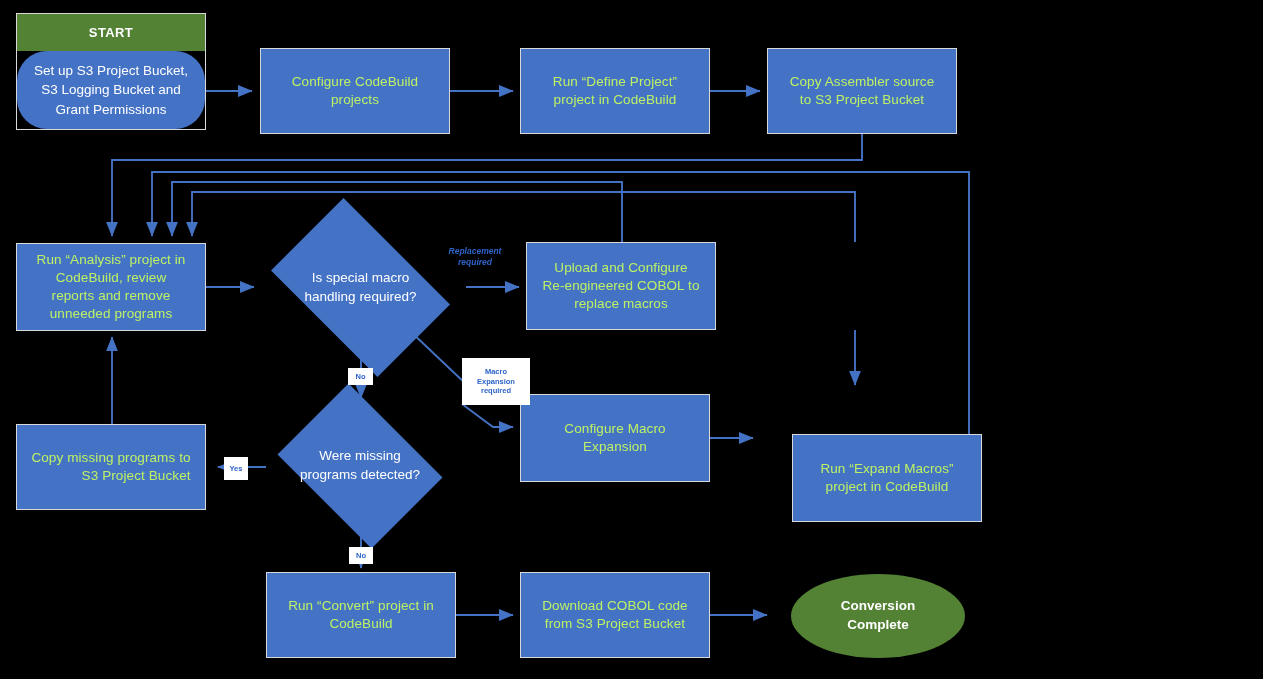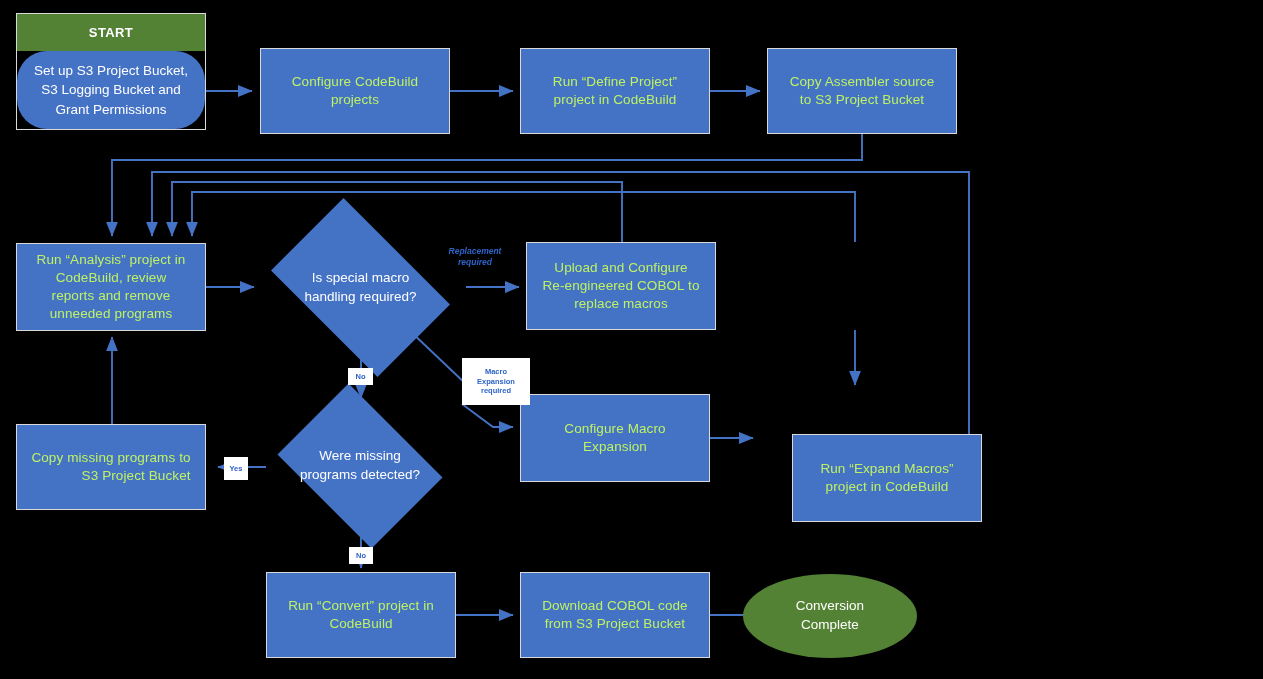--- a/index.html
+++ b/index.html
@@ -230,21 +230,21 @@
 
   <div class="node process" style="left:792px; top:394px; width:190px; height:88px;margin-top:40px;">Run “Expand Macros”
 project in CodeBuild</div>
 
   <div class="node process" style="left:266px; top:572px; width:190px; height:86px;">Run “Convert” project in
 CodeBuild</div>
 
   <div class="node process" style="left:520px; top:572px; width:190px; height:86px;">Download COBOL code
 from S3 Project Bucket</div>
 
-  <div class="terminator" style="left:743px; top:574px; width:174px; height:84px;">Conversion
+  <div class="terminator" style="left:791px; top:574px; width:174px; height:84px;font-weight:bold;">Conversion
 Complete</div>
 
   <div class="edge-label-plain" style="left:437px; top:246px; width:76px;">Replacement
 required</div>
 
   <div class="edge-label-box" style="left:430px; top:358px; width:68px; height:47px;margin-left:32px;">Macro
 Expansion
 required</div>
 
   <div class="edge-label-box" style="left:348px; top:368px; width:25px; height:17px;">No</div>

